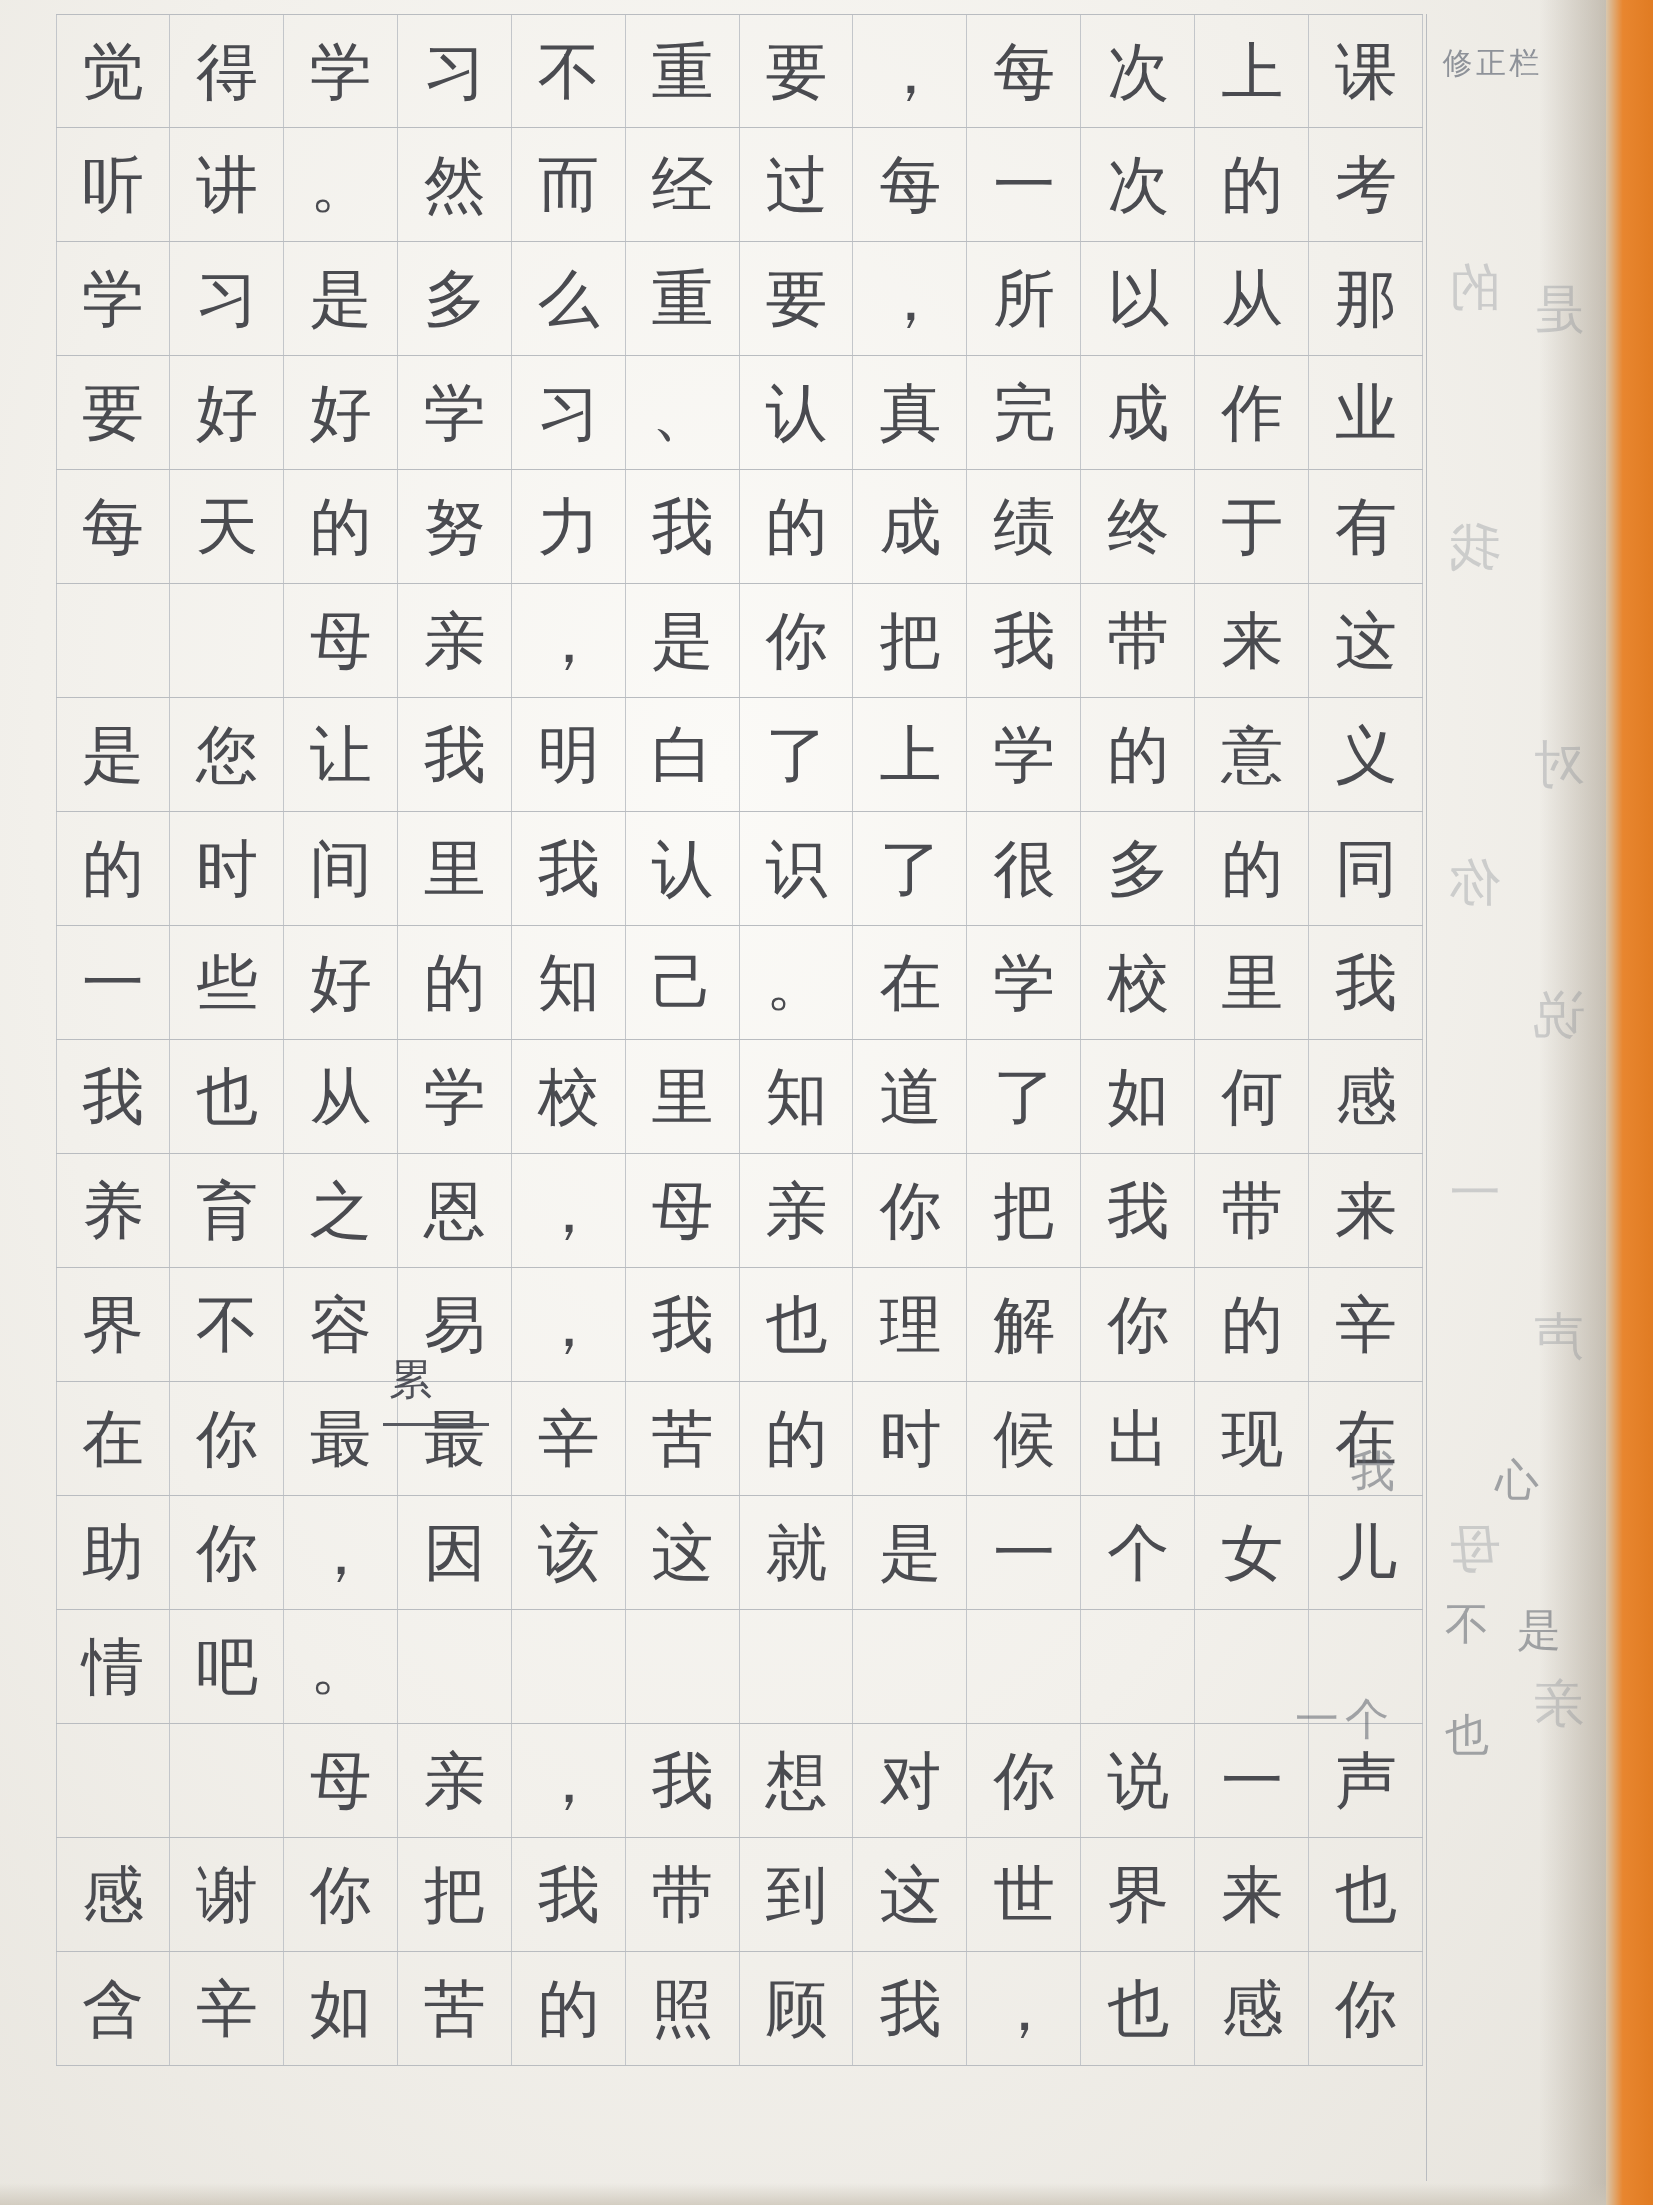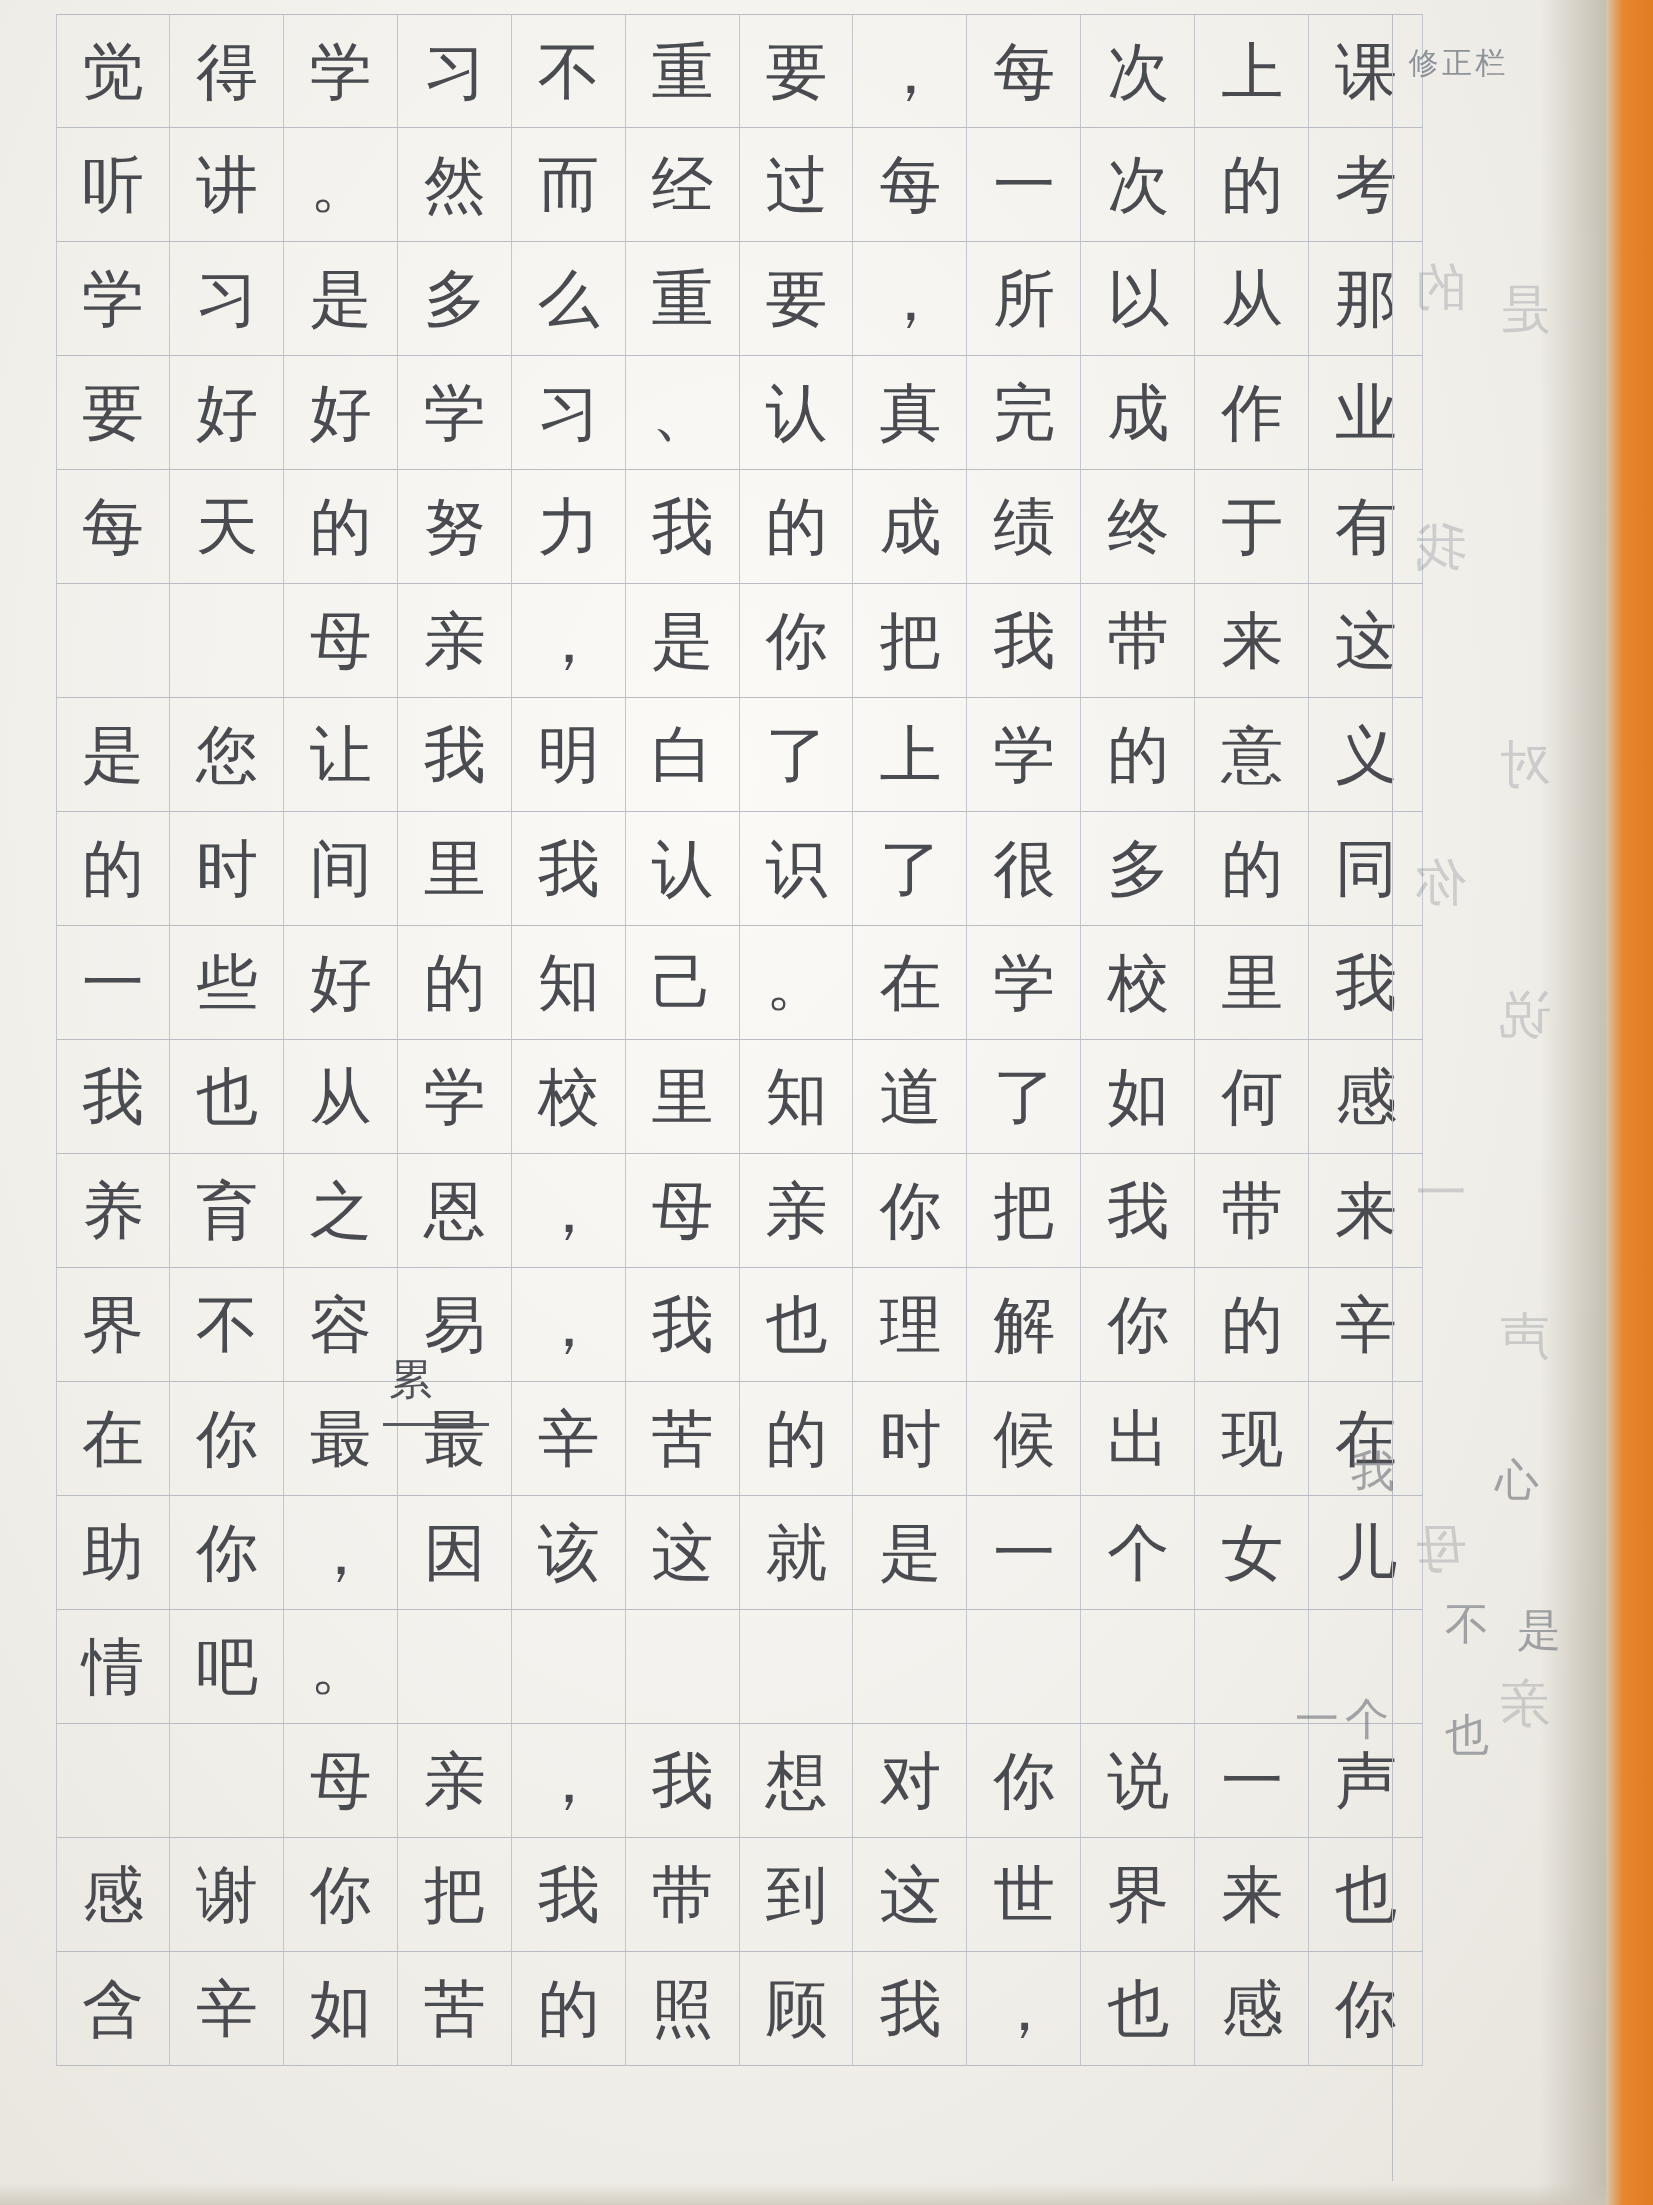--- a/index.html
+++ b/index.html
@@ -99,21 +99,21 @@
     color: #4a4b50;
     letter-spacing: 0;
   }
   .hw span.blank { color: transparent; }
 
   
 
   
   #correction-col {
     position: absolute;
-    left: 1392px;
+    left: 1426px;
     top: 14.4px;
     width: 180px;
     height: 2167px;
     border-left: 1.7px solid #b9bcc0;
   }
   #correction-title {
     position: absolute;
     left: 15.6px;
     top: 29px;
     font-size: 30px;

